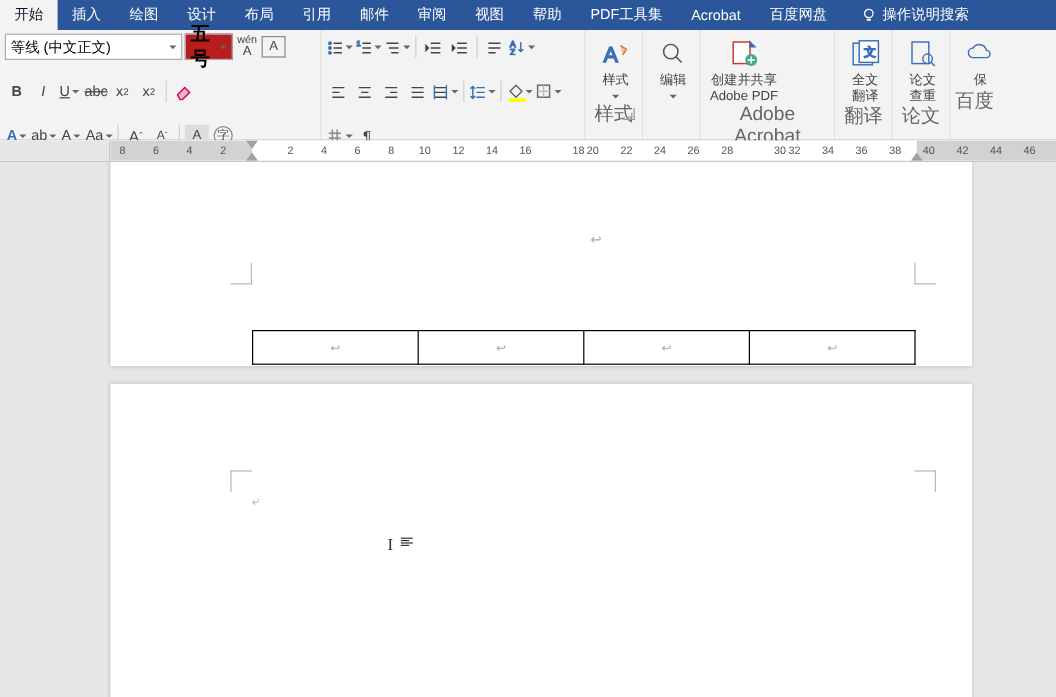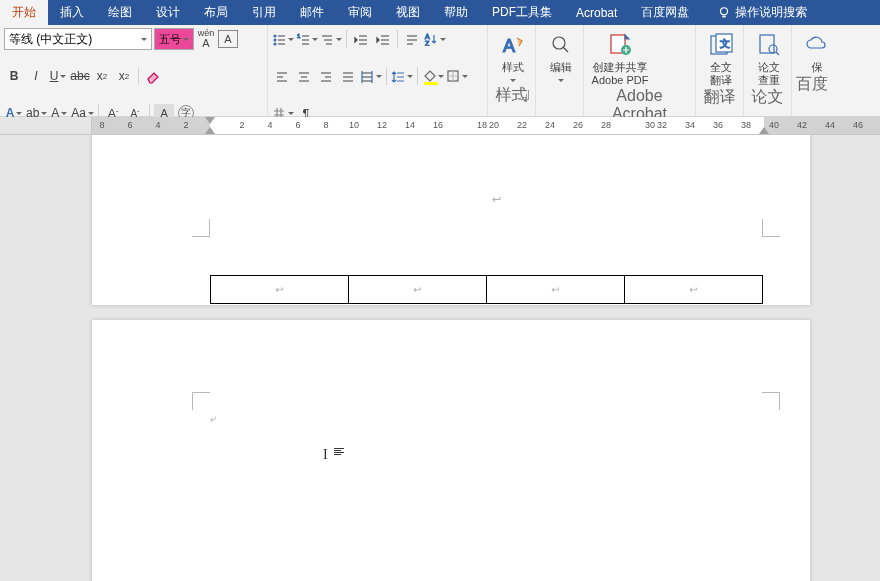--- a/index.html
+++ b/index.html
@@ -1,39 +1,39 @@
 <!DOCTYPE html>
 <html><head>
 <meta charset="utf-8">
 <style>
   * { box-sizing: border-box; margin: 0; padding: 0; font-family: "Microsoft YaHei", sans-serif; }
   body { width: 880px; height: 581px; overflow: hidden; background: #e6e6e6; }
 
   
   .tabs { display: flex; height: 25px; background: #2b579a; color: #fff; font-size: 12px; align-items: stretch; }
   .tab { padding: 0 12px; display: flex; align-items: center; cursor: pointer; white-space: nowrap; }
-  .tab.active { background: #f3f3f3; color: #c2410c; }
+  .tab.active { background: #f3f3f3; color: #0f172a; }
   .bulb { margin-left: 8px; display: flex; align-items: center; gap: 4px; padding: 0 8px; }
   .bulb-icon { width: 14px; height: 14px; }
 
   
   .ribbon { height: 92px; background: #f3f3f3; border-bottom: 1px solid #d4d4d4; display: flex; font-size: 12px; }
   .group { border-right: 1px solid #e1e1e1; display: flex; flex-direction: column; padding: 2px 4px 0; }
   .group-body { flex: 1; display: flex; flex-direction: column; gap: 13px; }
   .group-label { height: 16px; font-size: 16px; color: #666; text-align: center; position: relative; }
   .dlg-launch { position: absolute; right: 2px; bottom: 1px; width: 10px; height: 10px; border: 1px solid #999; border-top: none; border-left: none; }
   .dlg-launch::after { content: ""; position: absolute; right: 1px; bottom: 1px; width: 3px; height: 3px; border-right: 1px solid #999; border-bottom: 1px solid #999; }
 
   .row { display: flex; align-items: center; gap: 2px; height: 24px; }
   .btn { min-width: 20px; height: 20px; display: flex; align-items: center; justify-content: center; color: #444; cursor: pointer; position: relative; }
   .dd::after { content: ""; border: 3px solid transparent; border-top-color: #666; margin-left: 2px; margin-top: 3px; }
   .sep { width: 1px; height: 18px; background: #d0d0d0; margin: 0 2px; }
 
   .font-sel { width: 148px; height: 22px; border: 1px solid #ababab; background: #fff; font-size: 12px; padding: 0 4px; display: flex; align-items: center; justify-content: space-between; }
-  .size-sel { width: 40px; height: 22px; border: 1px solid #ababab; background: #ec4899; font-size: 11px; padding: 0 4px; display: flex; align-items: center; justify-content: space-between; }
+  .size-sel { width: 40px; height: 22px; border: 1px solid #ababab; background: #b91c1c; font-size: 16px; padding: 0 4px; display: flex; align-items: center; justify-content: space-between; font-weight: bold; }
   .tri { width: 0; height: 0; border: 3px solid transparent; border-top-color: #666; margin-top: 3px; }
 
   .big-btn { width: 42px; display: flex; flex-direction: column; align-items: center; justify-content: flex-start; padding-top: 4px; gap: 2px; cursor: pointer; font-size: 11px; color: #444; text-align: center; line-height: 1.2; }
   .big-btn .ic { width: 28px; height: 28px; display: flex; align-items: center; justify-content: center; }
   .big-group { display: flex; }
 
   
   .ic svg, .btn svg { stroke: #3a6fb5; stroke-width: 1.2; fill: none; }
   .ic-ss svg { stroke: #505050; }
 

